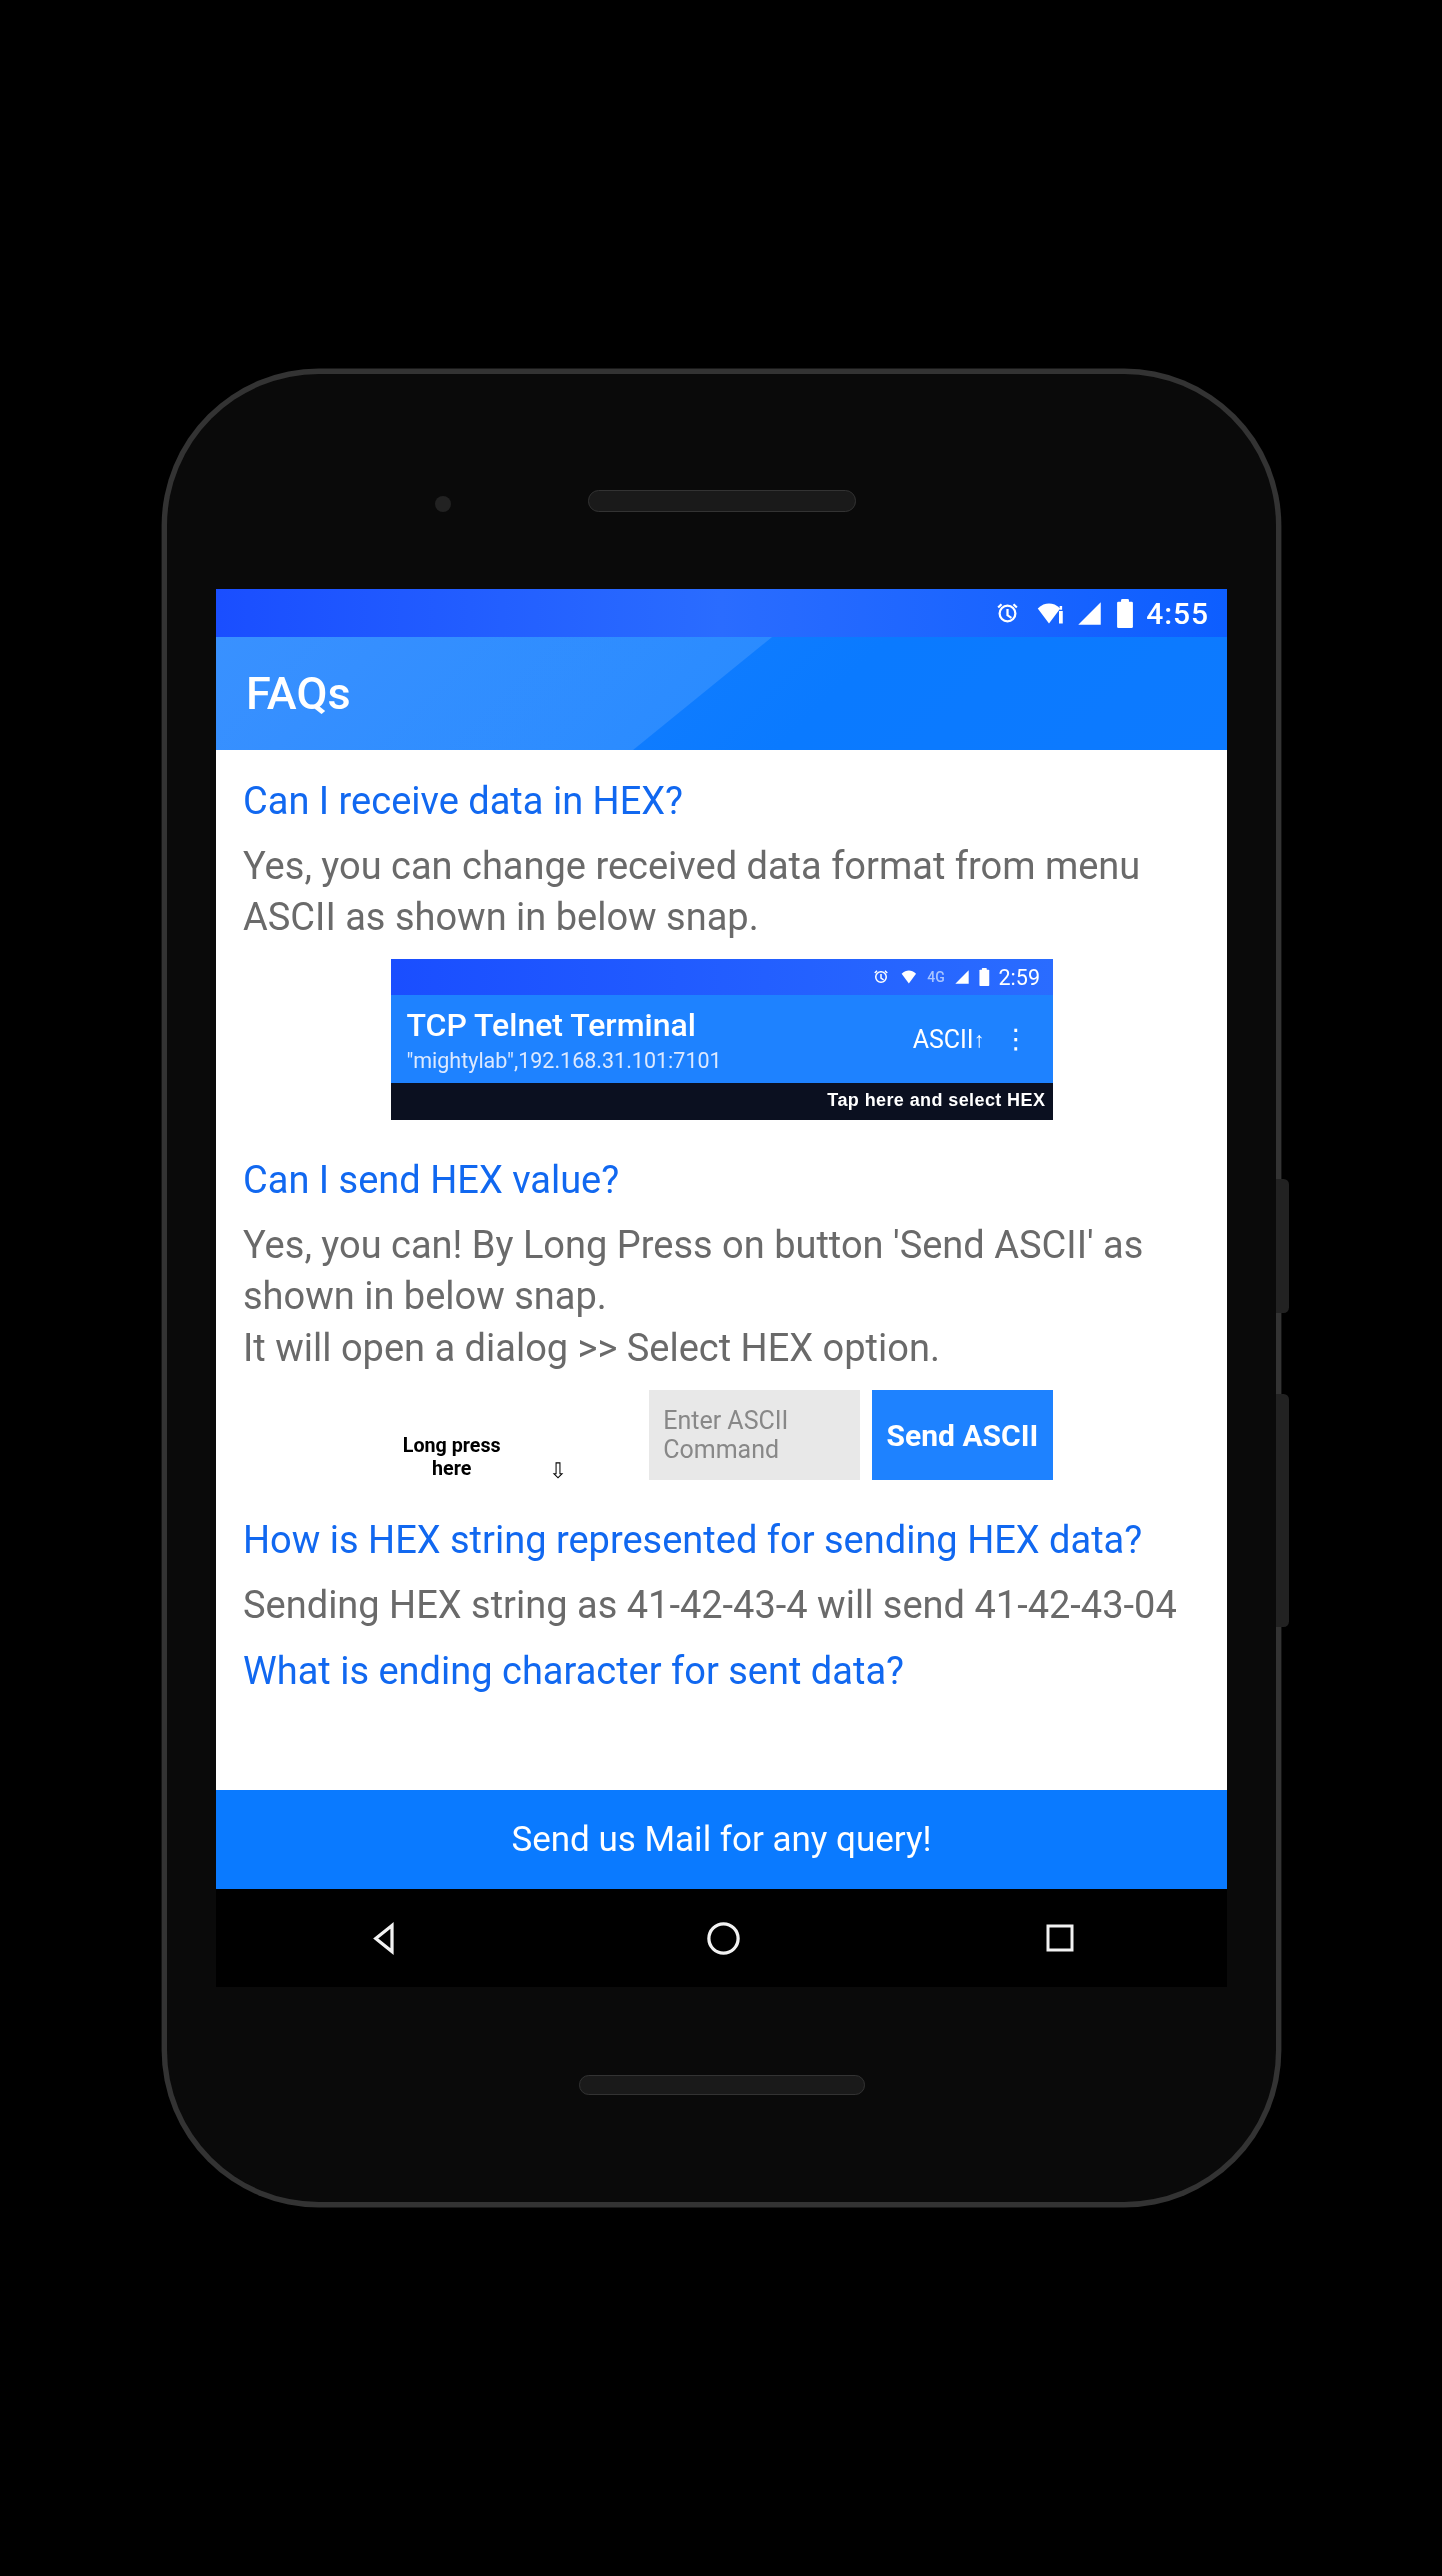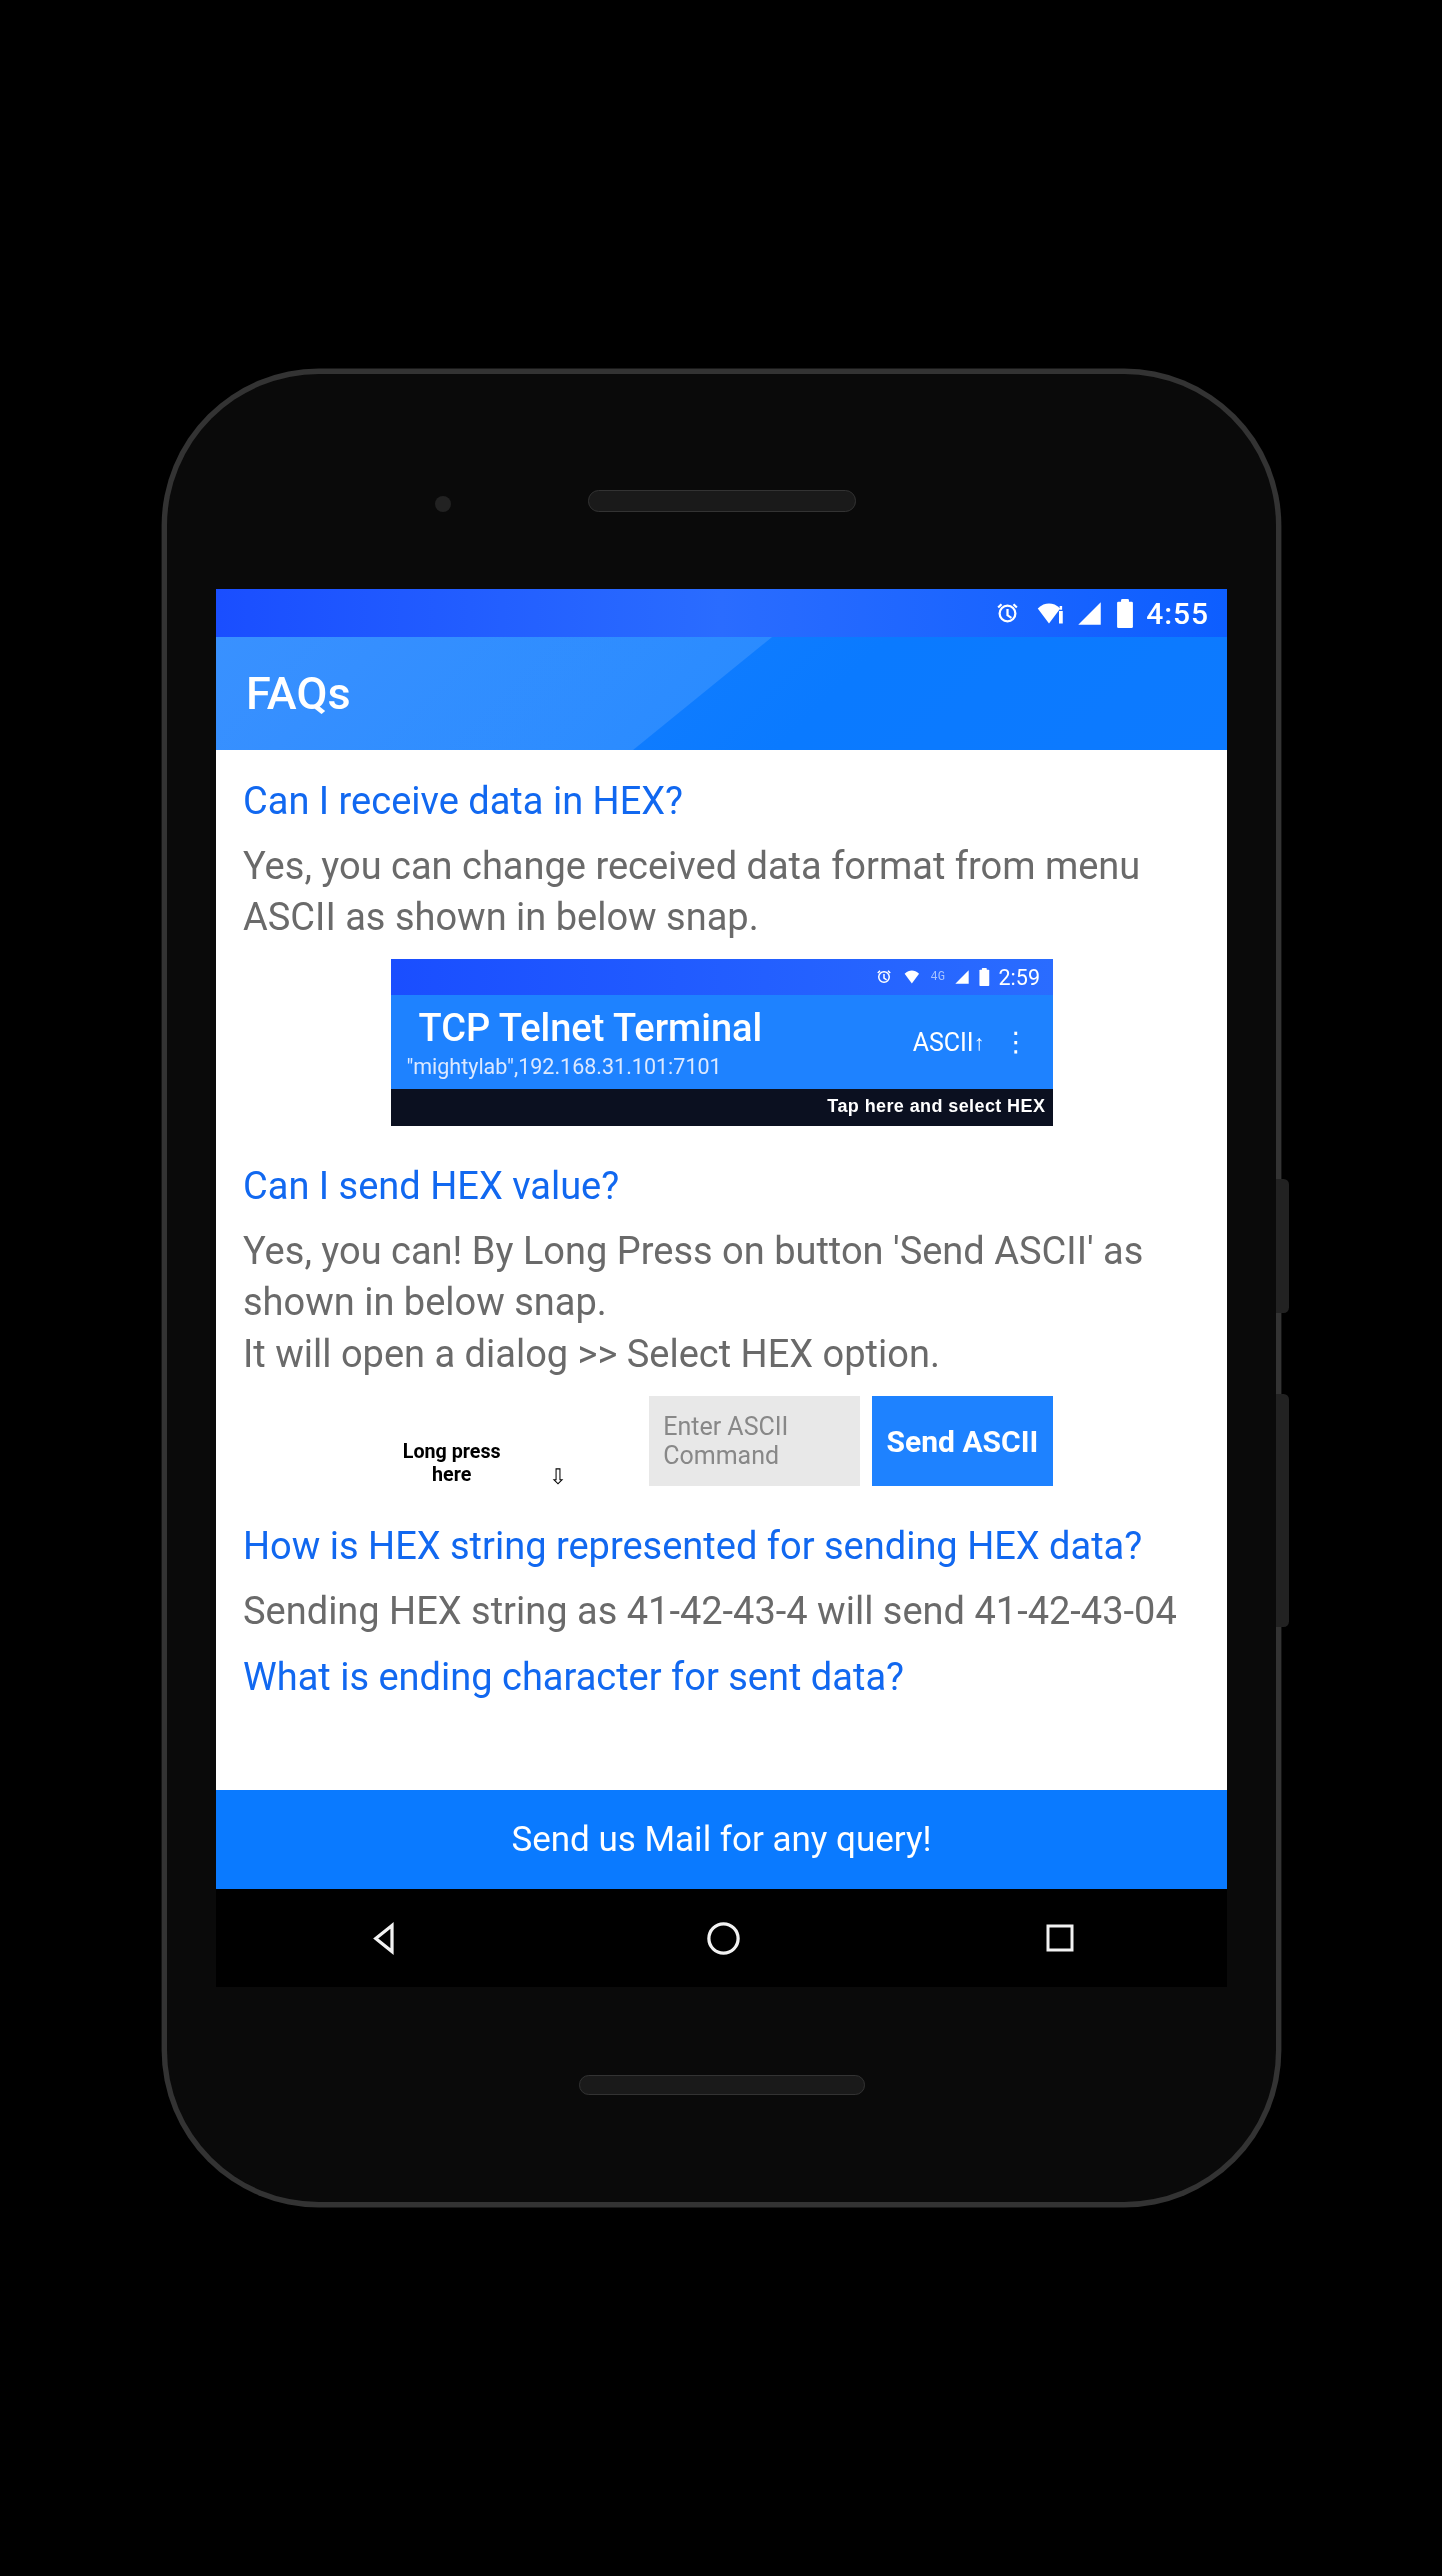--- a/index.html
+++ b/index.html
@@ -142,31 +142,31 @@
     height: 36px;
     background: linear-gradient(90deg, #1a4eff, #2a6cff);
     display: flex;
     align-items: center;
     justify-content: flex-end;
     padding: 0 12.5px;
     color: #fff;
     font-size: 21.5px;
     gap: 9px;
   }
-  .snap1-status .g4 { color: #a8c4ff; font-size: 12px; font-weight: 500; font-family: Liberation Mono, monospace; }
+  .snap1-status .g4 { color: #a8c4ff; font-size: 14px; font-weight: 500; }
   .snap1-bar {
     background: #1e82ff;
     display: flex;
     align-items: center;
     padding: 10.7px 16px;
     color: #fff;
     position: relative;
   }
   .snap1-bar-left { flex: 1; }
-  .snap1-title { font-size: 38px; font-weight: 500; margin-left: 12px; }
+  .snap1-title { font-size: 32px; font-weight: 500; }
   .snap1-sub { font-size: 21.5px; color: #dce9ff; margin-top: 3.6px; }
   .snap1-ascii {
     font-size: 25px;
     padding-right: 5.4px;
     display: flex;
     flex-direction: row;
     align-items: center;
   }
   .snap1-arrow {
     font-size: 21.5px;

